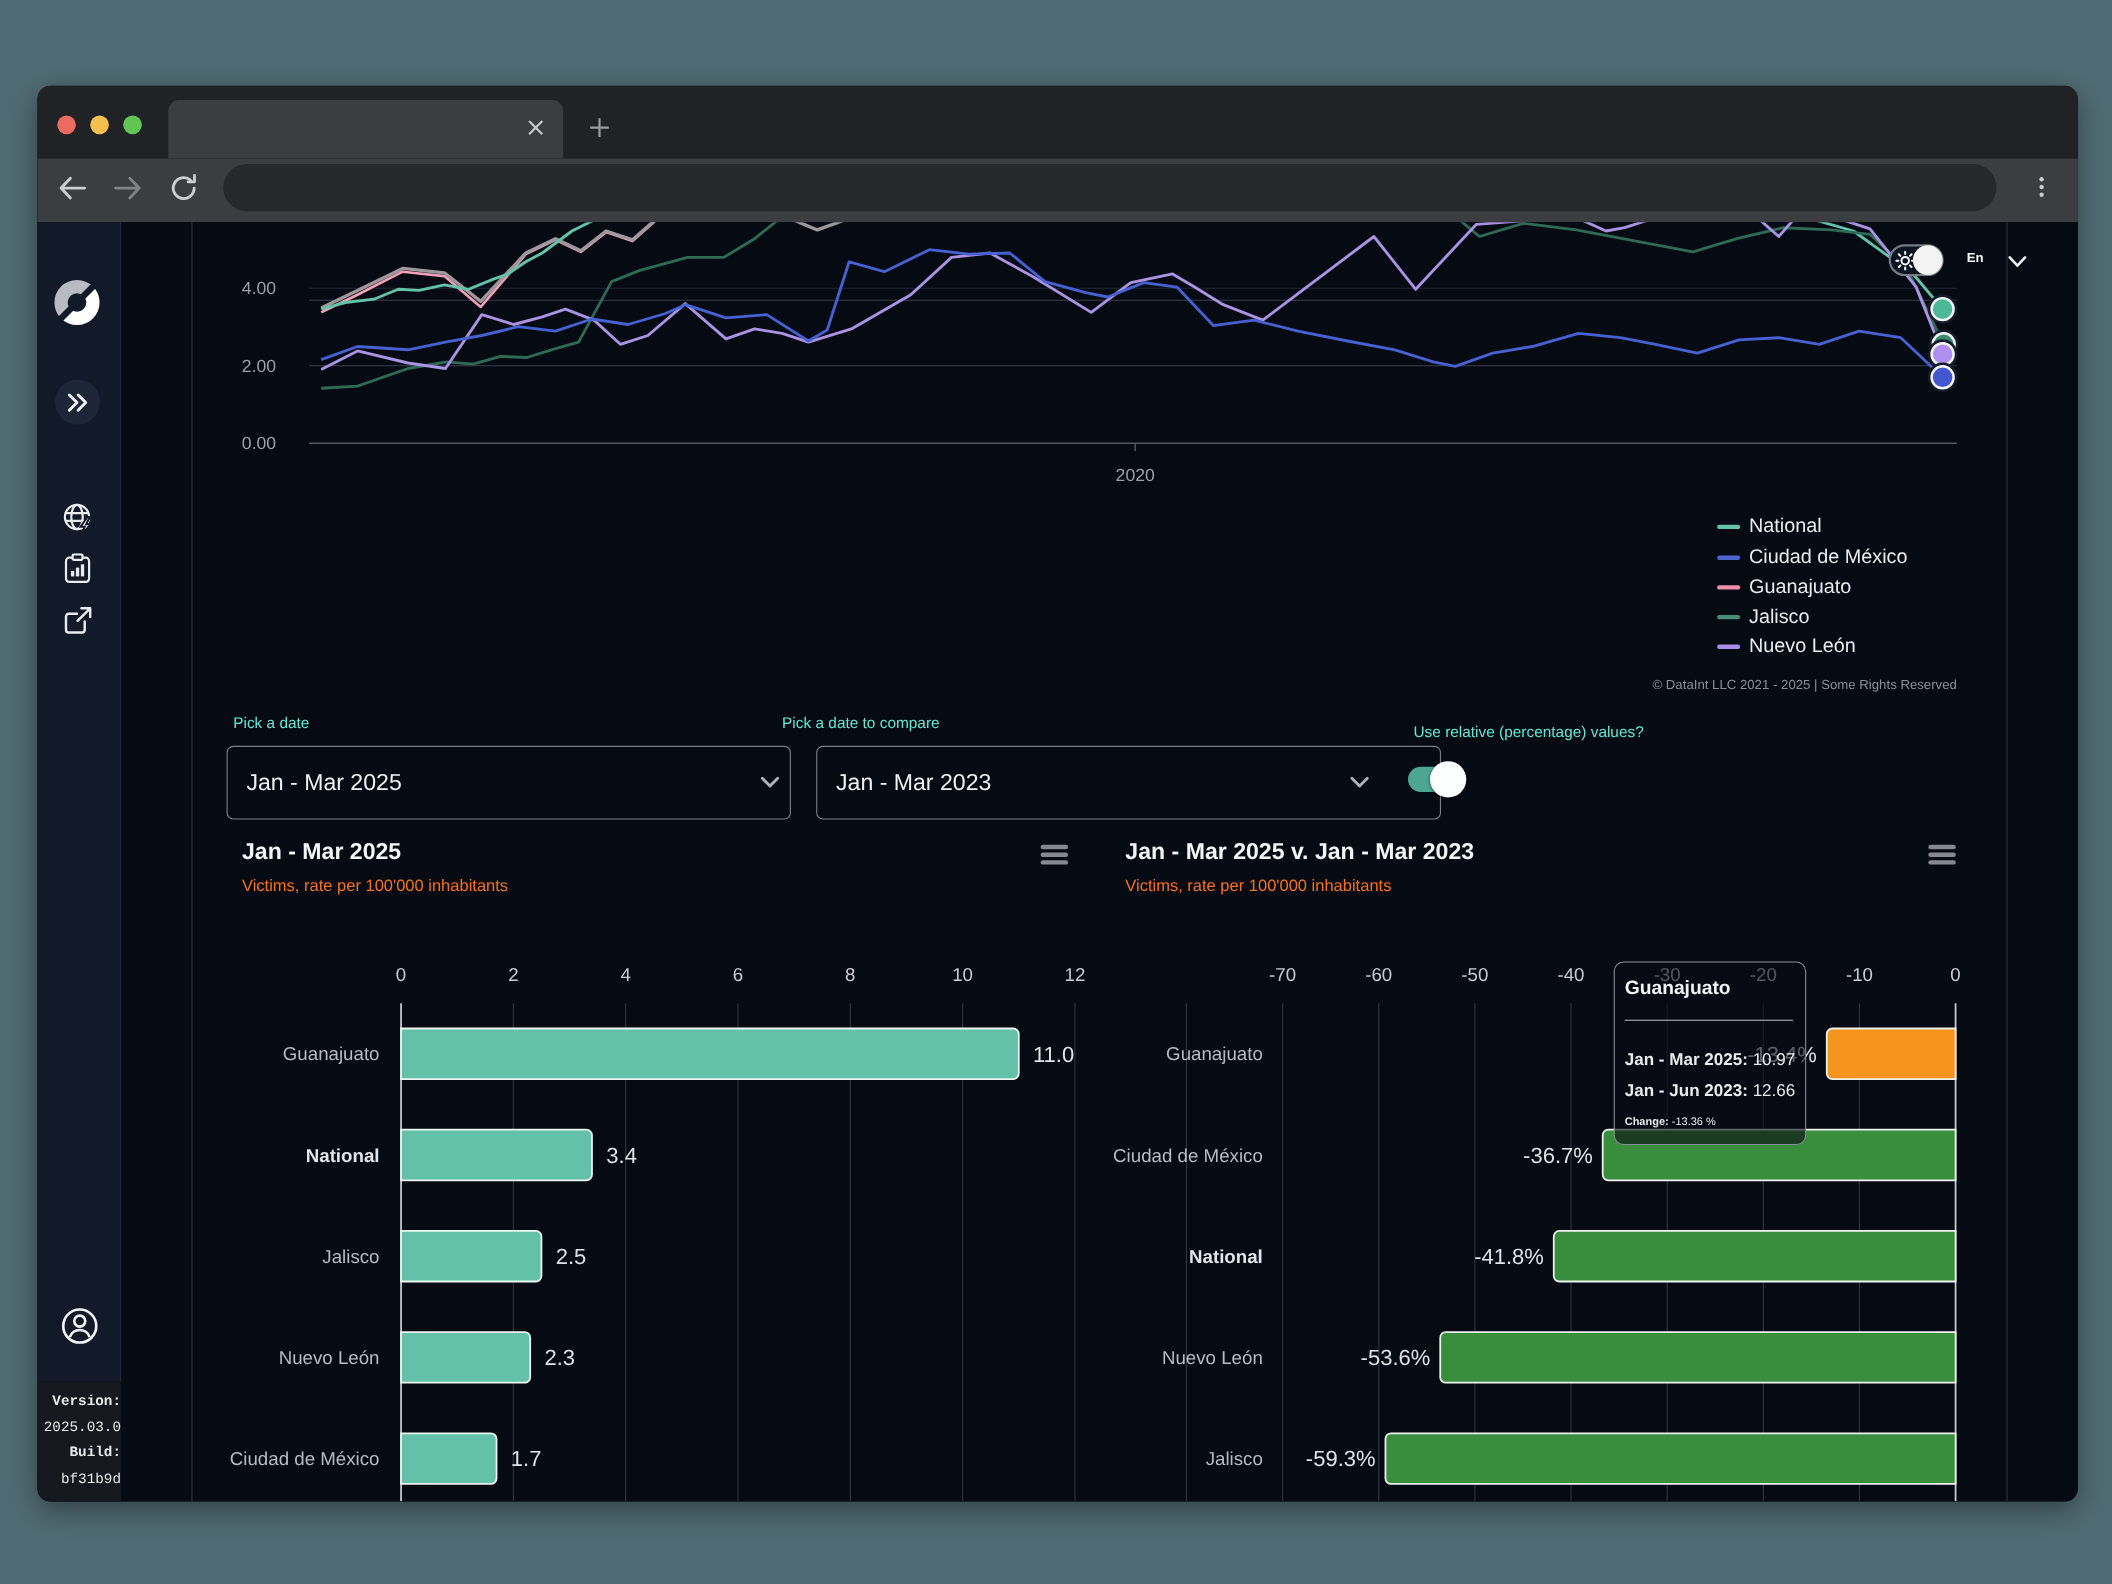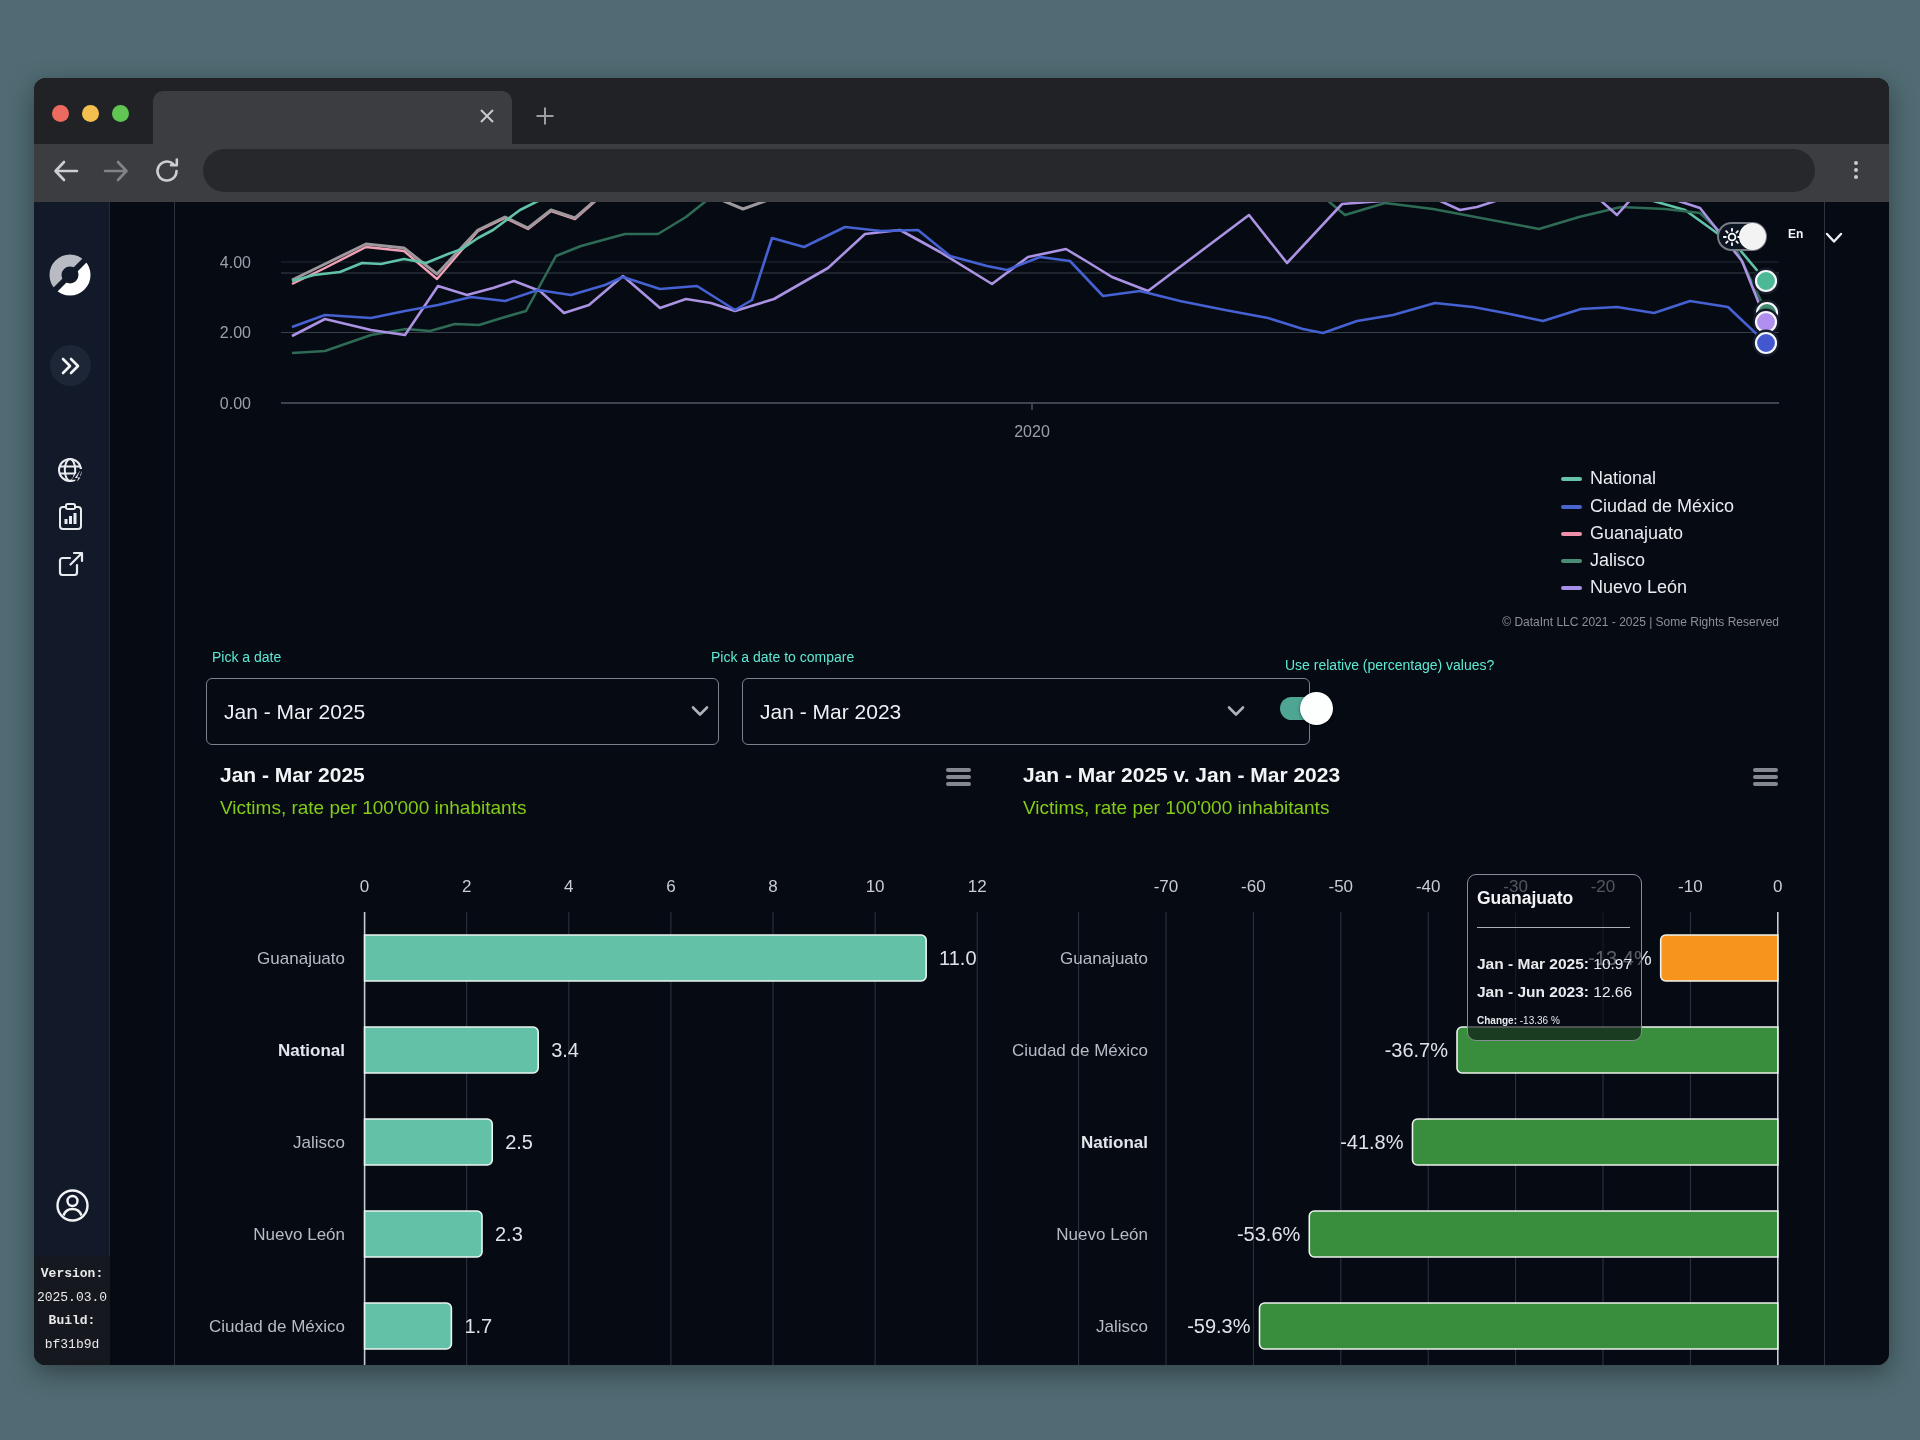--- a/index.html
+++ b/index.html
@@ -4,28 +4,28 @@
 html,body{width:1920px;height:1440px;background:#506b73;font-family:"Liberation Sans",sans-serif;overflow:hidden}
 #win{position:absolute;left:34px;top:78px;width:1855px;height:1287px;border-radius:12px;overflow:hidden;background:#060a13;box-shadow:0 8px 26px rgba(0,0,0,.38)}
 .abs{position:absolute}
 #titlebar{left:0;top:0;width:1855px;height:66px;background:#202225}
 .tl{width:17px;height:17px;border-radius:50%;top:27px}
 #tab{left:119px;top:13px;width:359px;height:53px;background:#3b3d41;border-radius:10px 10px 0 0}
 #toolbar{left:0;top:66px;width:1855px;height:58px;background:#3b3d41}
 #urlbar{left:169px;top:71px;width:1612px;height:43px;border-radius:22px;background:#26282c}
 #content{left:0;top:124px;width:1855px;height:1163px;background:#060a13}
 #sidebar{left:0;top:0;width:76px;height:1054px;background:#121a2a;border-right:1px solid #222b3d}
-#verbox{left:0;top:1054px;width:76px;height:109px;background:#15181f;color:#e9e9e9;font-family:"Liberation Mono",monospace;font-size:13px;text-align:center;line-height:23.5px;padding-top:6px;overflow:hidden;white-space:nowrap}
+#verbox{left:0;top:1054px;width:76px;height:109px;background:#15181f;color:#e9e9e9;font-family:"Liberation Mono",monospace;font-size:13px;text-align:right;line-height:23.5px;padding-top:6px;overflow:hidden;white-space:nowrap}
 .vline{width:1px;top:0;height:1163px;background:rgba(110,122,140,.38)}
 .sel{border:1px solid #7b818b;border-radius:6px;height:67px;color:#eef0f3;font-size:21px}
 .sel span{position:absolute;left:17px;top:21px}
 .lbl{color:#5eead4;font-size:14px}
 .abs{white-space:nowrap}
 .ttl{color:#f3f4f6;font-size:21px;font-weight:bold}
-.sub{color:#84cc16;font-size:19px}
+.sub{color:#f97316;font-size:15px}
 text{font-family:"Liberation Sans",sans-serif}
 </style></head><body>
 <div id="win">
 
 <div class="abs" id="titlebar"></div>
 <div class="abs tl" style="left:18px;background:#ec6a5e"></div>
 <div class="abs tl" style="left:48px;background:#f4bf4f"></div>
 <div class="abs tl" style="left:78px;background:#61c554"></div>
 <div class="abs" id="tab"></div>
 <svg class="abs" style="left:444px;top:29px" width="18" height="18">

